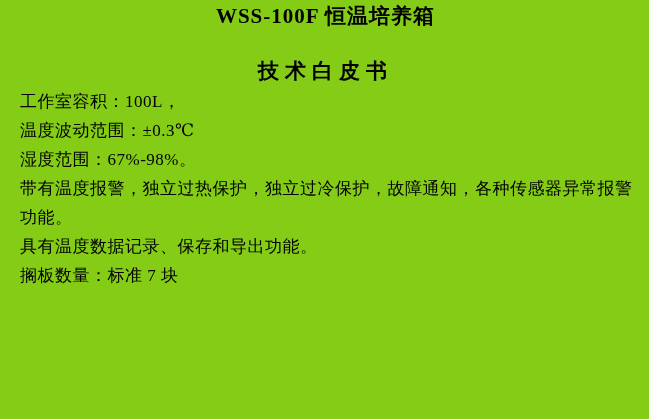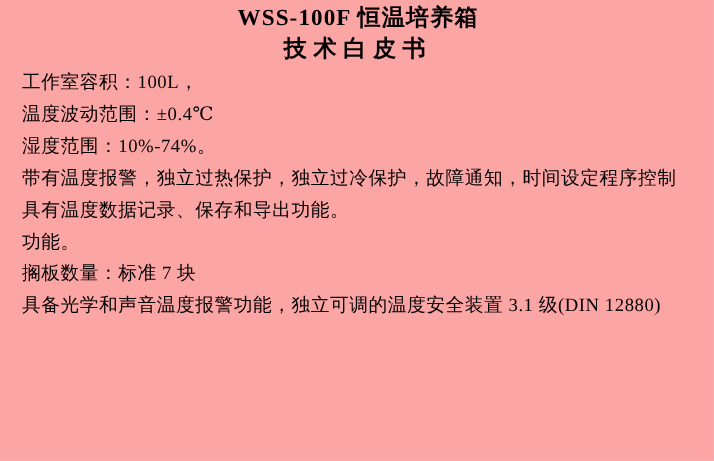--- a/index.html
+++ b/index.html
@@ -10,31 +10,32 @@
     overflow: hidden;
   }
   body {
     font-family: "Liberation Serif", "DejaVu Serif", serif;
     color: #000000;
   }
   .page {
     width: 649px;
     height: 419px;
     padding: 2px 18px 0 20px;
-    background: #fca5a5;
+    background: #84cc16;
   }
   .doc-title {
     text-align: center;
     font-size: 21px;
     line-height: 28px;
     font-weight: bold;
     letter-spacing: 1px;
     white-space: nowrap;
   }
   .doc-subtitle {
+    margin-top: 27px;
     text-align: center;
     font-size: 21px;
     line-height: 28px;
     font-weight: bold;
     letter-spacing: 6px;
     white-space: nowrap;
   }
   .doc-body {
     margin-top: 2px;
   }
@@ -48,21 +49,20 @@
 </head>
 <body>
 
 <div class="page">
   <div class="doc-title">WSS-100F 恒温培养箱</div>
 
   <div class="doc-subtitle">技术白皮书</div>
 
   <div class="doc-body">
     <div class="spec-line">工作室容积：100L，</div>
-    <div class="spec-line">温度波动范围：±0.4℃</div>
-    <div class="spec-line">湿度范围：10%-74%。</div>
-    <div class="spec-line">带有温度报警，独立过热保护，独立过冷保护，故障通知，时间设定程序控制</div>
+    <div class="spec-line">温度波动范围：±0.3℃</div>
+    <div class="spec-line">湿度范围：67%-98%。</div>
+    <div class="spec-line">带有温度报警，独立过热保护，独立过冷保护，故障通知，各种传感器异常报警</div>
+    <div class="spec-line">功能。</div>
     <div class="spec-line">具有温度数据记录、保存和导出功能。</div>
-    <div class="spec-line">功能。</div>
     <div class="spec-line">搁板数量：标准 7 块</div>
-    <div class="spec-line">具备光学和声音温度报警功能，独立可调的温度安全装置 3.1 级(DIN 12880)</div>
   </div>
 </div>
 
 </body></html>

